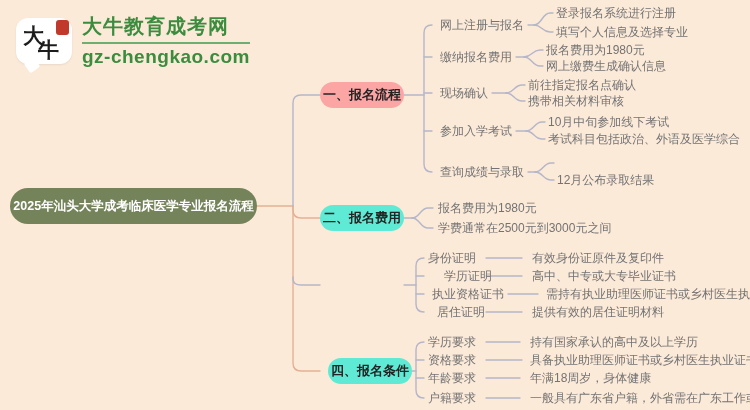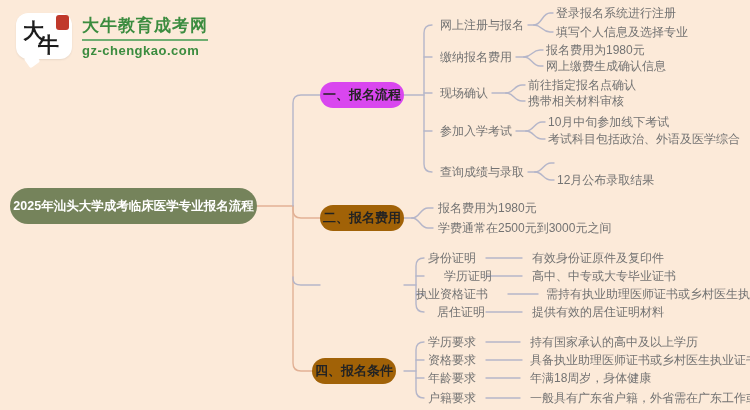--- a/index.html
+++ b/index.html
@@ -9,34 +9,34 @@
   }
   .stage svg.wires{position:absolute;left:0;top:0;pointer-events:none;}
   
   .logo{position:absolute;left:16px;top:13px;display:flex;align-items:center;}
   .bubble{position:relative;width:56px;height:46px;background:#ffffff;border-radius:12px;box-shadow:0 1px 2px rgba(0,0,0,.08);}
   .bubble:after{content:"";position:absolute;left:10px;bottom:-7px;width:12px;height:12px;background:#ffffff;transform:rotate(55deg);border-radius:2px;}
   .bubble .c1{position:absolute;left:7px;top:4px;font-size:21px;font-weight:bold;color:#1c1c1c;}
   .bubble .c2{position:absolute;left:22px;top:18px;font-size:21px;font-weight:bold;color:#1c1c1c;}
   .seal{position:absolute;right:3px;top:2px;width:13px;height:15px;background:#c0392b;border-radius:3px;}
   .logo-text{margin-left:10px;}
-  .site-name{display:block;color:#3b8c3f;font-size:17px;font-weight:bold;letter-spacing:1px;border-bottom:2px solid #6fae72;padding-bottom:2px;}
-  .site-url{display:block;color:#3b8c3f;font-size:13px;font-weight:bold;margin-top:2px;letter-spacing:.5px;}
+  .site-name{display:block;color:#3b8c3f;font-size:20px;font-weight:bold;letter-spacing:1px;border-bottom:2px solid #6fae72;padding-bottom:2px;}
+  .site-url{display:block;color:#3b8c3f;font-size:19px;font-weight:bold;margin-top:2px;letter-spacing:.5px;}
   
   .root{
     position:absolute;left:10px;top:188px;width:247px;height:36px;background:#75835b;border-radius:18px;
     color:#fff;font-size:12.5px;font-weight:bold;display:flex;align-items:center;justify-content:center;white-space:nowrap;
   }
   
   .pill{
     position:absolute;width:84px;height:26px;border-radius:13px;color:#232323;font-size:13px;font-weight:bold;
     display:flex;align-items:center;justify-content:center;white-space:nowrap;
   }
-  .pill.gray{background:#d946ef;}
-  .pill.rose{background:#a16207;font-family:Liberation Mono, monospace;}
+  .pill.gray{background:#fca5a5;}
+  .pill.rose{background:#5eead4;font-family:Liberation Mono, monospace;}
   
   .t{position:absolute;font-size:12px;line-height:16px;color:#737373;white-space:nowrap;}
 </style>
 </head>
 <body>
 
 <div class="stage">
 
   <svg class="wires" width="750" height="410" viewBox="0 0 750 410">
     <g fill="none" stroke-width="1.4" stroke-linecap="round">
@@ -115,21 +115,21 @@
     <div class="logo-text">
       <span class="site-name">大牛教育成考网</span>
       <span class="site-url">gz-chengkao.com</span>
     </div>
   </div>
 
   <div class="root">2025年汕头大学成考临床医学专业报名流程</div>
 
   <div class="pill gray" style="left:320px;top:82px;">一、报名流程</div>
   <div class="pill rose" style="left:320px;top:205px;">二、报名费用</div>
-  <div class="pill rose" style="left:312px;top:358px;">四、报名条件</div>
+  <div class="pill rose" style="left:328px;top:358px;">四、报名条件</div>
 
   <div class="t" style="left:440px;top:17px;">网上注册与报名</div>
   <div class="t" style="left:440px;top:49px;">缴纳报名费用</div>
   <div class="t" style="left:440px;top:85px;">现场确认</div>
   <div class="t" style="left:440px;top:123px;">参加入学考试</div>
   <div class="t" style="left:440px;top:164px;">查询成绩与录取</div>
 
   <div class="t" style="left:556px;top:5px;">登录报名系统进行注册</div>
   <div class="t" style="left:556px;top:24px;">填写个人信息及选择专业</div>
   <div class="t" style="left:546px;top:42px;">报名费用为1980元</div>
@@ -140,21 +140,21 @@
   <div class="t" style="left:548px;top:131px;">考试科目包括政治、外语及医学综合</div>
   <div class="t" style="left:557px;top:172px;">12月公布录取结果</div>
 
   <div class="t" style="left:438px;top:200px;">报名费用为1980元</div>
   <div class="t" style="left:438px;top:220px;">学费通常在2500元到3000元之间</div>
 
   <div class="t" style="left:428px;top:250px;">身份证明</div>
   <div class="t" style="left:532px;top:250px;">有效身份证原件及复印件</div>
   <div class="t" style="left:444px;top:268px;">学历证明</div>
   <div class="t" style="left:532px;top:268px;">高中、中专或大专毕业证书</div>
-  <div class="t" style="left:416px;top:286px;">执业资格证书</div>
+  <div class="t" style="left:432px;top:286px;">执业资格证书</div>
   <div class="t" style="left:546px;top:286px;">需持有执业助理医师证书或乡村医生执业证书</div>
   <div class="t" style="left:428px;top:304px;margin-left:9px;">居住证明</div>
   <div class="t" style="left:532px;top:304px;">提供有效的居住证明材料</div>
 
   <div class="t" style="left:428px;top:334px;">学历要求</div>
   <div class="t" style="left:530px;top:334px;">持有国家承认的高中及以上学历</div>
   <div class="t" style="left:428px;top:352px;">资格要求</div>
   <div class="t" style="left:530px;top:352px;">具备执业助理医师证书或乡村医生执业证书</div>
   <div class="t" style="left:428px;top:370px;">年龄要求</div>
   <div class="t" style="left:530px;top:370px;">年满18周岁，身体健康</div>

